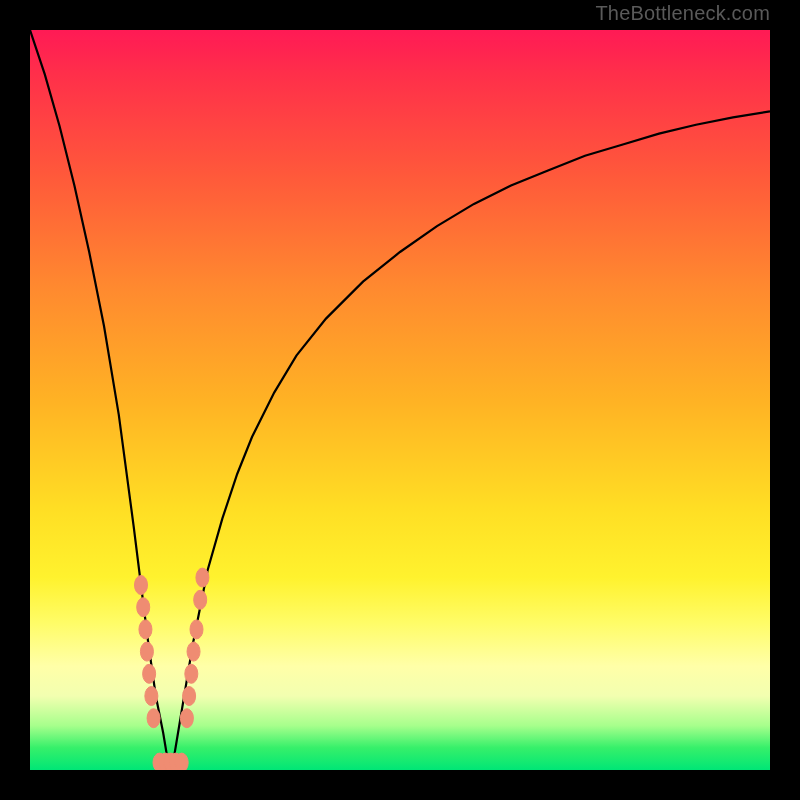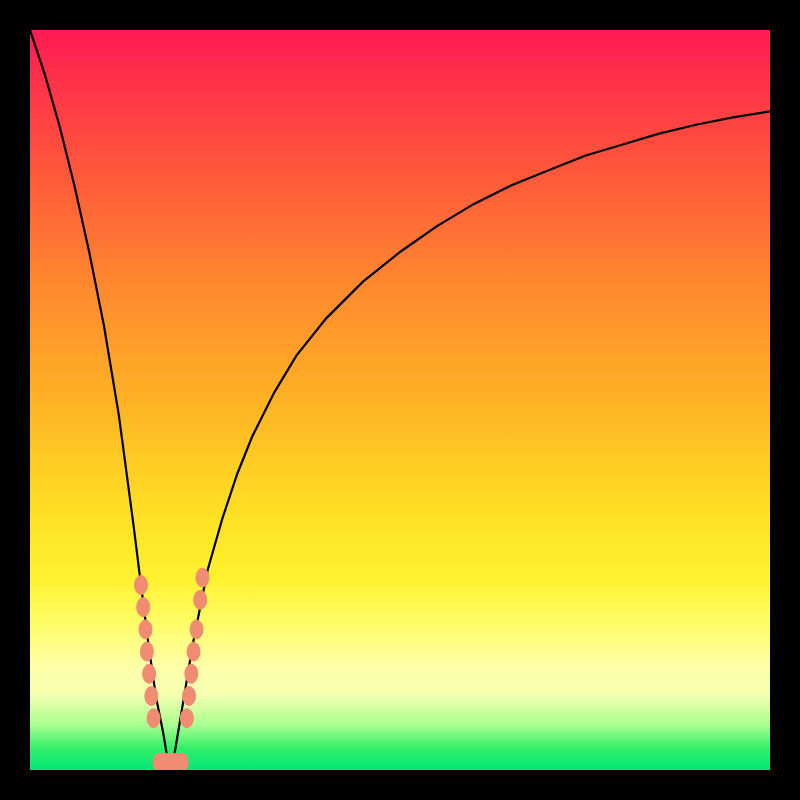--- a/index.html
+++ b/index.html
@@ -72,20 +72,21 @@
   }
   .marker {
     fill: #ef8c72;
     stroke: #ef8c72;
   }
 </style>
 </head>
 <body>
 
 <div class="frame">
+  <div class="watermark">TheBottleneck.com</div>
 
   <div class="plot-area">
     <div class="gradient-bg"></div>
     <svg class="curve" viewBox="0 0 740 740" preserveAspectRatio="none">
       <path class="line" d="M0.00 0.00 L14.80 44.40 L29.60 96.20 L44.40 155.40 L59.20 222.00 L74.00 296.00 L88.80 384.80 L103.60 495.80 L111.00 555.00 L118.40 614.20 L125.80 666.00 L133.20 703.00 L136.90 725.20 L140.60 740.00 L144.30 725.20 L148.00 703.00 L155.40 658.60 L162.80 614.20 L170.20 577.20 L177.60 540.20 L192.40 488.40 L207.20 444.00 L222.00 407.00 L244.20 362.60 L266.40 325.60 L296.00 288.60 L333.00 251.60 L370.00 222.00 L407.00 196.10 L444.00 173.90 L481.00 155.40 L518.00 140.60 L555.00 125.80 L592.00 114.70 L629.00 103.60 L666.00 94.72 L703.00 87.32 L740.00 81.40" stroke="#000000"></path>
       <g>
           <ellipse cx="111.00" cy="555.00" rx="6.5" ry="9.5" class="marker" fill="#ef8c72" stroke="#ef8c72"></ellipse>
           <ellipse cx="113.22" cy="577.20" rx="6.5" ry="9.5" class="marker" fill="#ef8c72" stroke="#ef8c72"></ellipse>
           <ellipse cx="115.44" cy="599.40" rx="6.5" ry="9.5" class="marker" fill="#ef8c72" stroke="#ef8c72"></ellipse>
           <ellipse cx="116.92" cy="621.60" rx="6.5" ry="9.5" class="marker" fill="#ef8c72" stroke="#ef8c72"></ellipse>

